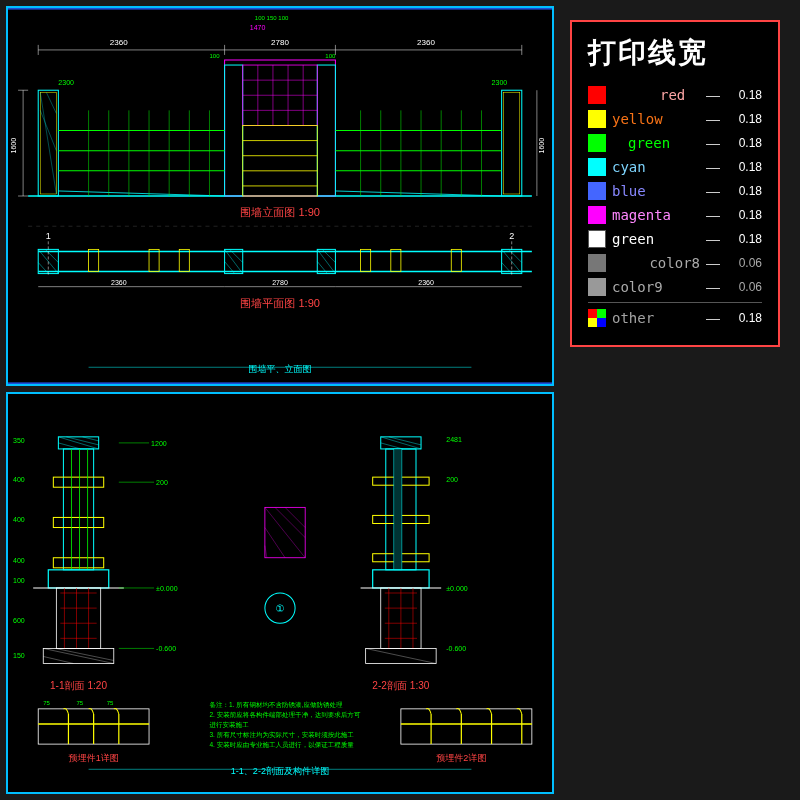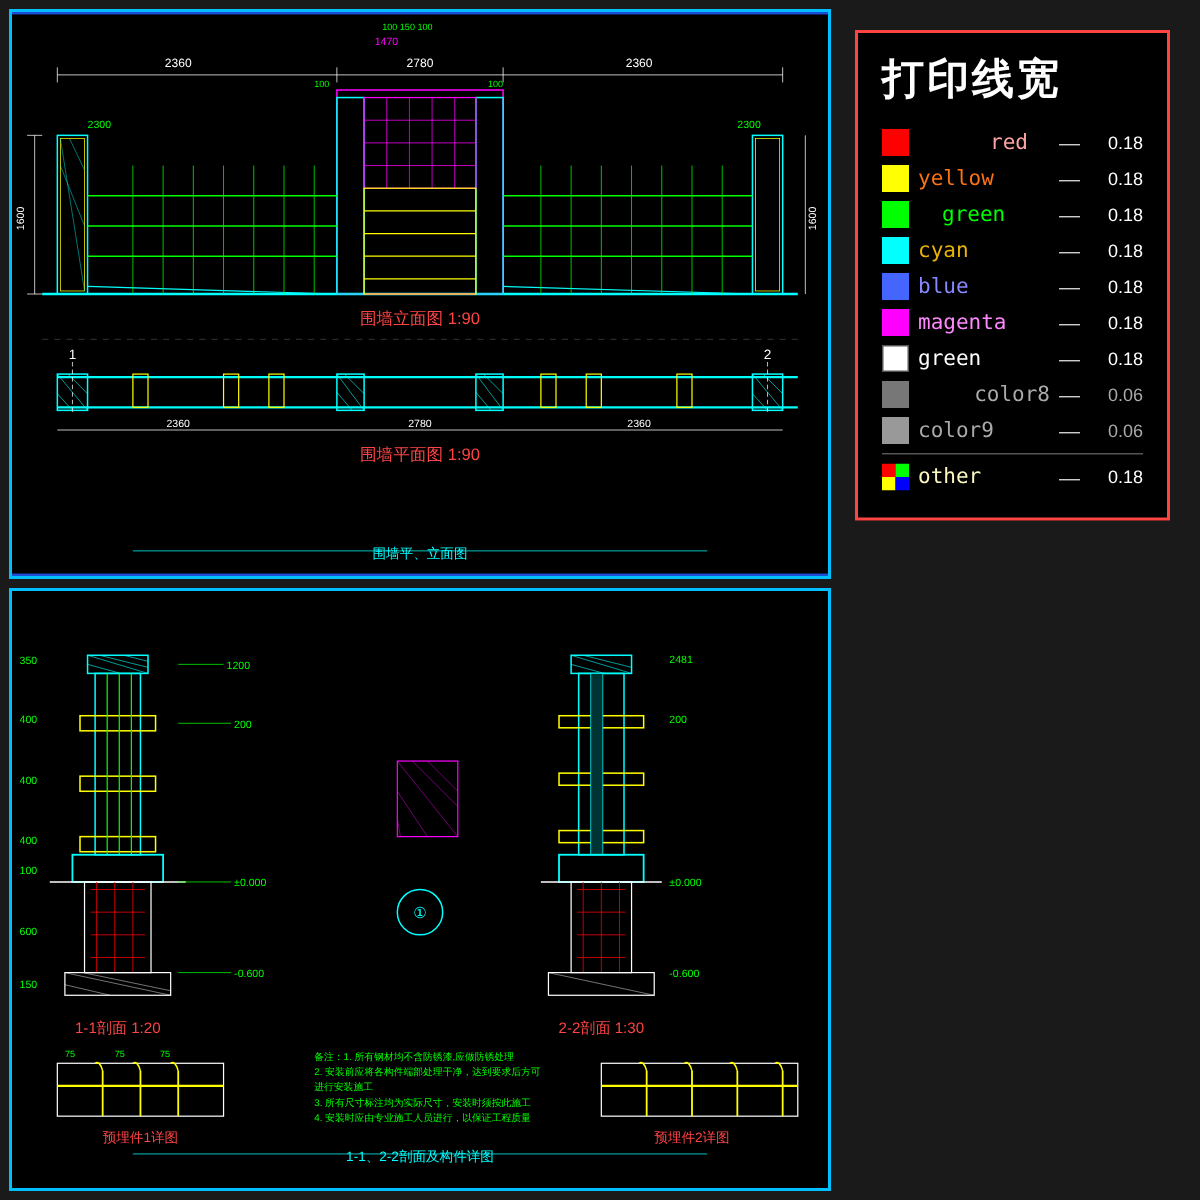--- a/index.html
+++ b/index.html
@@ -448,21 +448,21 @@
 
       <div class="legend-row">
         <div class="color-swatch" style="background:#00ff00;"></div>
         <span class="legend-name" style="color:#00ff00;margin-left:16px;">green</span>
         <span class="legend-dash"> —</span>
         <span class="legend-value" style="color:#fff;">0.18</span>
       </div>
 
       <div class="legend-row">
         <div class="color-swatch" style="background:#00ffff;"></div>
-        <span class="legend-name" style="color:#eab308;">cyan</span>
+        <span class="legend-name" style="color:#7dd3fc;">cyan</span>
         <span class="legend-dash"> —</span>
         <span class="legend-value" style="color:#fff;">0.18</span>
       </div>
 
       <div class="legend-row">
         <div class="color-swatch" style="background:#4466ff;"></div>
         <span class="legend-name" style="color:#8888ff;">blue</span>
         <span class="legend-dash"> —</span>
         <span class="legend-value" style="color:#fff;">0.18</span>
       </div>
@@ -500,21 +500,21 @@
       <div class="legend-row">
 
         <div class="other-swatch">
           <svg width="18" height="18" viewBox="0 0 18 18">
             <rect x="0" y="0" width="9" height="9" fill="#ff0000"></rect>
             <rect x="9" y="0" width="9" height="9" fill="#00ff00"></rect>
             <rect x="0" y="9" width="9" height="9" fill="#ffff00"></rect>
             <rect x="9" y="9" width="9" height="9" fill="#0000ff"></rect>
           </svg>
         </div>
-        <span class="legend-name" style="color:#fef9c3;">other</span>
+        <span class="legend-name" style="color:#a3a3a3;">other</span>
         <span class="legend-dash"> —</span>
         <span class="legend-value" style="color:#fff;">0.18</span>
       </div>
 
     </div>
   </div>
 
 </div>
 
 </body></html>

